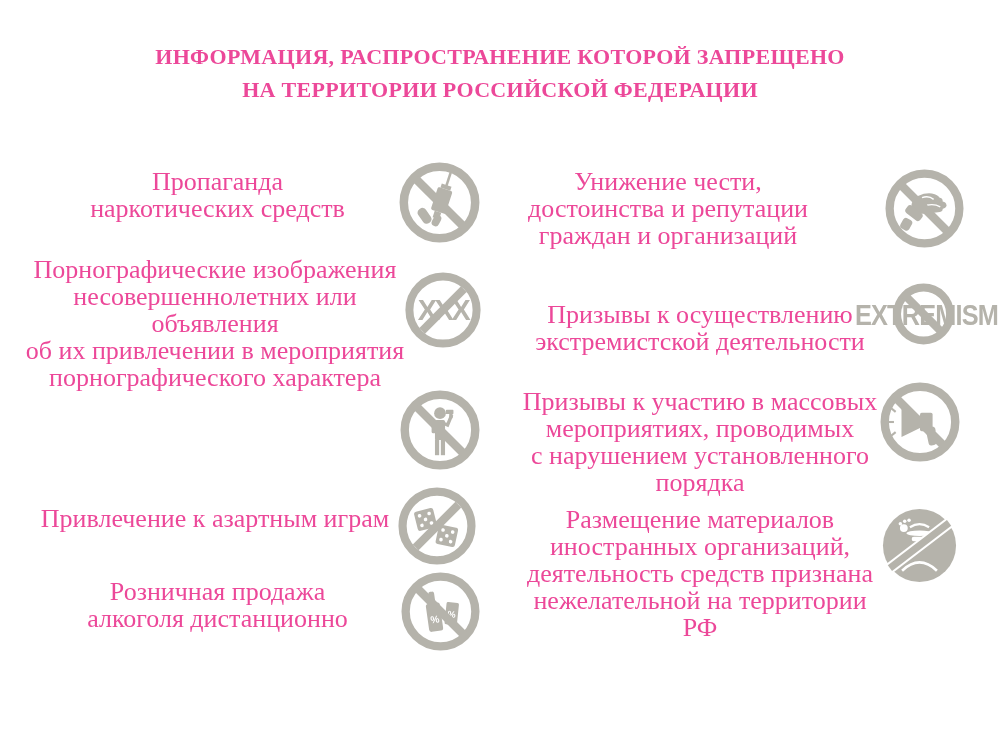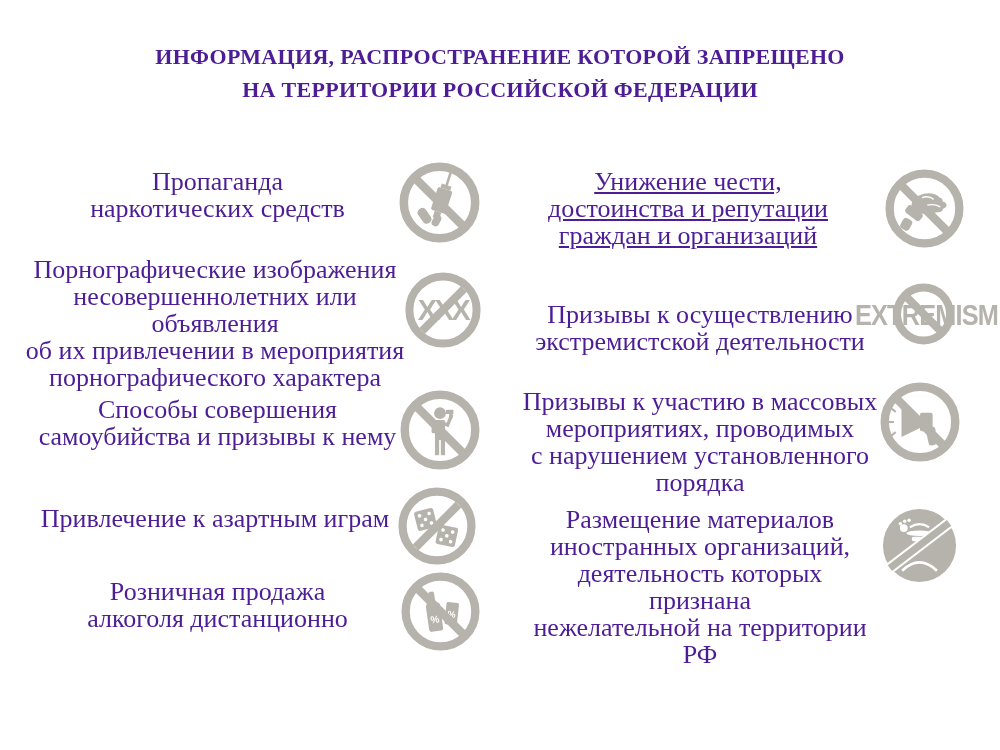--- a/index.html
+++ b/index.html
@@ -1,38 +1,38 @@
 <!DOCTYPE html>
 <html lang="ru"><head>
 <meta charset="utf-8">
 <style>
   html,body{margin:0;padding:0;background:#fff;}
   .poster{
     position:relative;width:1000px;height:750px;background:#ffffff;
-    font-family:"Liberation Serif", serif;color:#4c1d95;overflow:hidden;
+    font-family:"Liberation Serif", serif;color:#ec4899;overflow:hidden;
   }
   .title{
     position:absolute;top:40px;left:0;right:0;text-align:center;
     font-weight:bold;font-size:22px;line-height:33px;white-space:pre-line;
     letter-spacing:0.3px;
   }
   .txt{
     position:absolute;text-align:center;font-size:26px;line-height:27px;
     white-space:pre-line;
   }
   .icon{position:absolute;}
   .icon svg{display:block;width:100%;height:100%;}
   
   #t-l1{left:35px;top:168px;width:365px;}
   #t-l2{left:15px;top:256px;width:400px;text-align:center;}
   #t-l3{left:35px;top:396px;width:365px;}
   #t-l4{left:30px;top:505px;width:370px;}
   #t-l5{left:35px;top:578px;width:365px;}
   
-  #t-r1{left:528px;top:168px;width:320px;text-decoration:underline;}
+  #t-r1{left:508px;top:168px;width:320px;}
   #t-r2{left:530px;top:301px;width:340px;}
   #t-r3{left:520px;top:388px;width:360px;}
   #t-r4{left:525px;top:506px;width:350px;}
   
   #i-l1{left:397px;top:160px;width:85px;height:85px;}
   #i-l2{left:403px;top:270px;width:80px;height:80px;}
   #i-l3{left:398px;top:388px;width:84px;height:84px;}
   #i-l4{left:396px;top:485px;width:82px;height:82px;}
   #i-l5{left:399px;top:570px;width:83px;height:83px;}
   
@@ -73,22 +73,20 @@
 об их привлечении в мероприятия
 порнографического характера</div>
   <div id="i-l2" class="icon">
     <svg viewBox="0 0 100 100" xmlns="http://www.w3.org/2000/svg">
       <text x="50" y="62" text-anchor="middle" font-family="Liberation Sans, sans-serif" font-size="36" font-weight="bold" letter-spacing="-3" fill="#b5b3ab">XXX</text>
       <circle cx="50" cy="50" r="42" fill="none" stroke="#b5b3ab" stroke-width="10"></circle>
       <line x1="24" y1="76" x2="76" y2="24" stroke="#b5b3ab" stroke-width="10"></line>
     </svg>
   </div>
 
-  <div id="t-l3" class="txt">Способы совершения
-самоубийства и призывы к нему</div>
   <div id="i-l3" class="icon">
     <svg viewBox="0 0 100 100" xmlns="http://www.w3.org/2000/svg">
       <g fill="#b5b3ab">
         <circle cx="50" cy="30" r="7"></circle>
         <rect x="57" y="26" width="9" height="5" rx="1"></rect>
         <rect x="61" y="30" width="4" height="6"></rect>
         <rect x="44" y="38" width="12" height="24" rx="2"></rect>
         <rect x="40" y="42" width="5" height="12" rx="2"></rect>
         <path d="M54,42 L59,44 L64,32" stroke="#b5b3ab" stroke-width="4" fill="none"></path>
         <rect x="44" y="61" width="5" height="19"></rect>
@@ -189,21 +187,21 @@
         <line x1="19" y1="50" x2="11" y2="50" stroke-width="2.5"></line>
         <line x1="21" y1="62" x2="15" y2="67" stroke-width="2.5"></line>
       </g>
       <circle cx="50" cy="50" r="42" fill="none" stroke="#b5b3ab" stroke-width="10"></circle>
       <line x1="22" y1="22" x2="78" y2="78" stroke="#b5b3ab" stroke-width="10"></line>
     </svg>
   </div>
 
   <div id="t-r4" class="txt">Размещение материалов
 иностранных организаций,
-деятельность которых признана
+деятельность средств признана
 нежелательной на территории РФ</div>
   <div id="i-r4" class="icon">
     <svg viewBox="0 0 100 100" xmlns="http://www.w3.org/2000/svg">
       <circle cx="50" cy="50" r="42" fill="#b5b3ab"></circle>
       <g>
         <ellipse cx="50" cy="36" rx="15" ry="3.2" fill="#ffffff"></ellipse>
         <path d="M39,29 Q50,22 61,29" stroke="#ffffff" stroke-width="2.5" fill="none"></path>
         <rect x="41" y="40" width="18" height="5" rx="2.5" fill="#ffffff"></rect>
         <circle cx="32" cy="30" r="4.5" fill="#ffffff"></circle>
         <circle cx="28" cy="25" r="2" fill="#ffffff"></circle>

